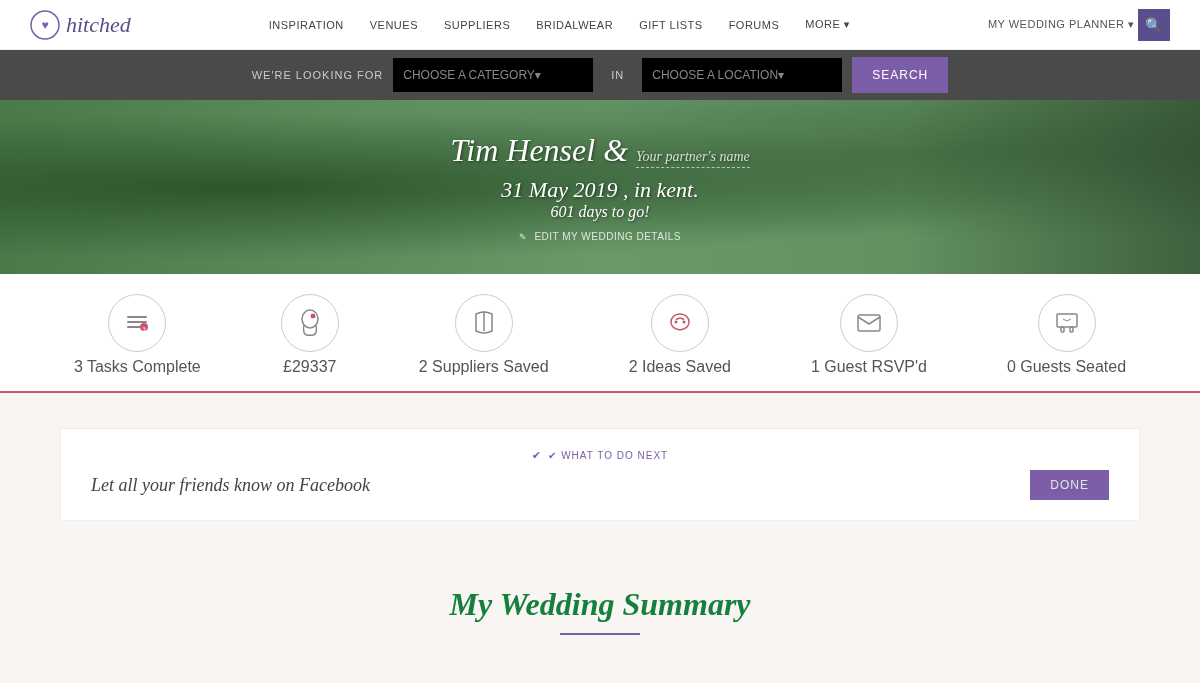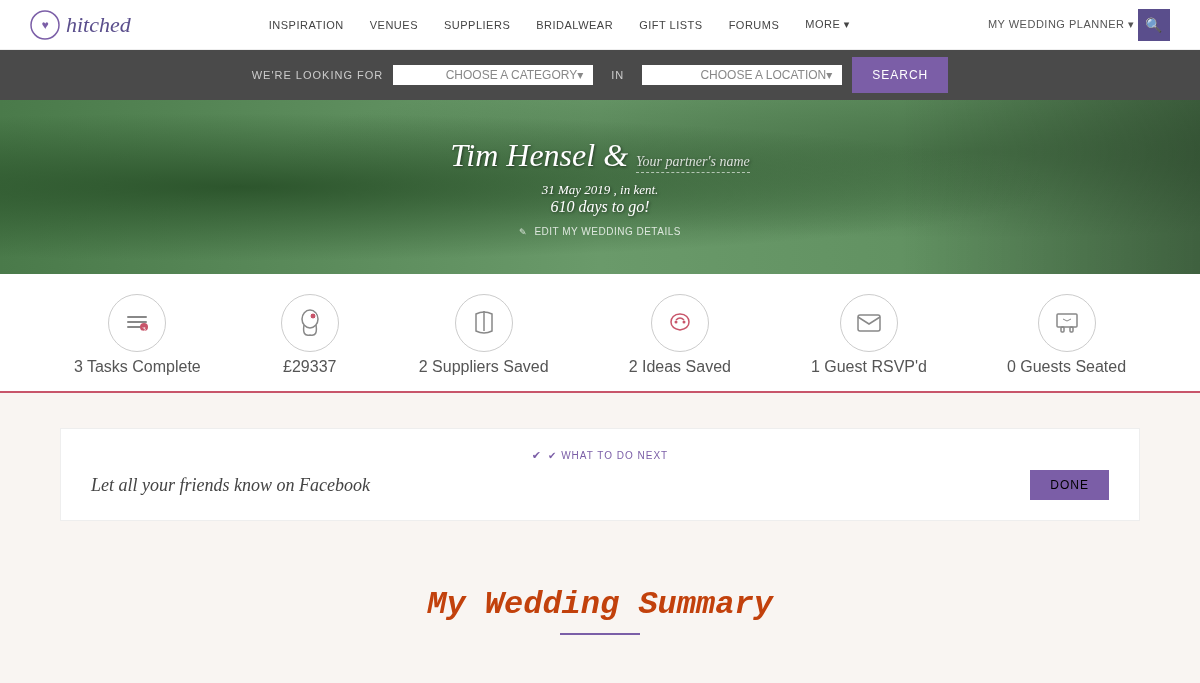--- a/index.html
+++ b/index.html
@@ -84,26 +84,26 @@
     .search-bar-label {
       color: #ccc;
       font-family: Arial, sans-serif;
       font-size: 11px;
       text-transform: uppercase;
       letter-spacing: 1px;
     }
     .search-select-wrapper {
       display: flex;
       align-items: center;
-      background: #ffffff;
-      height: 20px;
+      background: #000000;
+      height: 34px;
       min-width: 200px;
       padding: 0 10px;
       cursor: pointer;
-      justify-content: flex-end;
+      justify-content: flex-start;
     }
     .search-select-wrapper span { font-size: 12px; color: #888; font-family: Arial, sans-serif; }
     .search-in-label { color: #ccc; font-family: Arial, sans-serif; font-size: 11px; text-transform: uppercase; letter-spacing: 1px; padding: 0 8px; }
     .search-btn {
       background: #7b5ea7;
       color: #fff;
       border: none;
       height: 36px;
       padding: 0 20px;
       font-size: 12px;
@@ -145,21 +145,21 @@
     }
     .hero-partner {
       font-size: 14px;
       color: rgba(255,255,255,0.8);
       font-style: italic;
       border-bottom: 1px dashed rgba(255,255,255,0.6);
       display: inline-block;
       padding-bottom: 2px;
     }
     .hero-date {
-      font-size: 13px;
+      font-size: 22px;
       font-style: italic;
       color: #fff;
       margin-top: 8px;
       text-shadow: 1px 1px 3px rgba(0,0,0,0.5);
     }
     .hero-countdown {
       font-size: 16px;
       font-style: italic;
       color: #fff;
       text-shadow: 1px 1px 3px rgba(0,0,0,0.5);
@@ -231,21 +231,21 @@
       margin-bottom: 8px;
     }
     .next-text {
       font-size: 18px;
       font-style: italic;
       color: #444;
       font-family: Georgia, serif;
     }
     .done-btn {
       background: #7b5ea7;
-      color: #000000;
+      color: #e5e5e5;
       border: none;
       padding: 8px 20px;
       font-size: 12px;
       font-family: Arial, sans-serif;
       letter-spacing: 1px;
       text-transform: uppercase;
       cursor: pointer;
       margin-left: 20px;
     }
     .next-row {
@@ -254,23 +254,23 @@
       justify-content: space-between;
     }
 
     
     .summary-section {
       padding: 30px 0 20px;
       text-align: center;
     }
     .summary-title {
       font-size: 32px;
-      font-family: Liberation Mono, monospace;
-      font-style: italic;
-      color: #c2410c;
+      font-family: Liberation Serif, serif;
+      font-style: italic;
+      color: #15803d;
       margin-bottom: 10px;
     }
     .summary-divider {
       width: 80px;
       height: 2px;
       background: #7b5ea7;
       margin: 0 auto 25px;
     }
 
     
@@ -323,21 +323,21 @@
 
 <div class="hero">
   <div class="hero-overlay"></div>
   <div class="hero-content">
     <div class="hero-names">
       <span>Tim Hensel</span>
       <em> &amp; </em>
       <span class="hero-partner">Your partner's name</span>
     </div>
     <div class="hero-date">31 May 2019 , in kent.</div>
-    <div class="hero-countdown">610 days to go!</div>
+    <div class="hero-countdown">601 days to go!</div>
     <div class="hero-edit">
       <span class="edit-pencil">✎</span>
       <span>EDIT MY WEDDING DETAILS</span>
     </div>
   </div>
 </div>
 
 <div class="stats-row">
   <div class="stat-item">
     <div class="stat-icon-circle">

